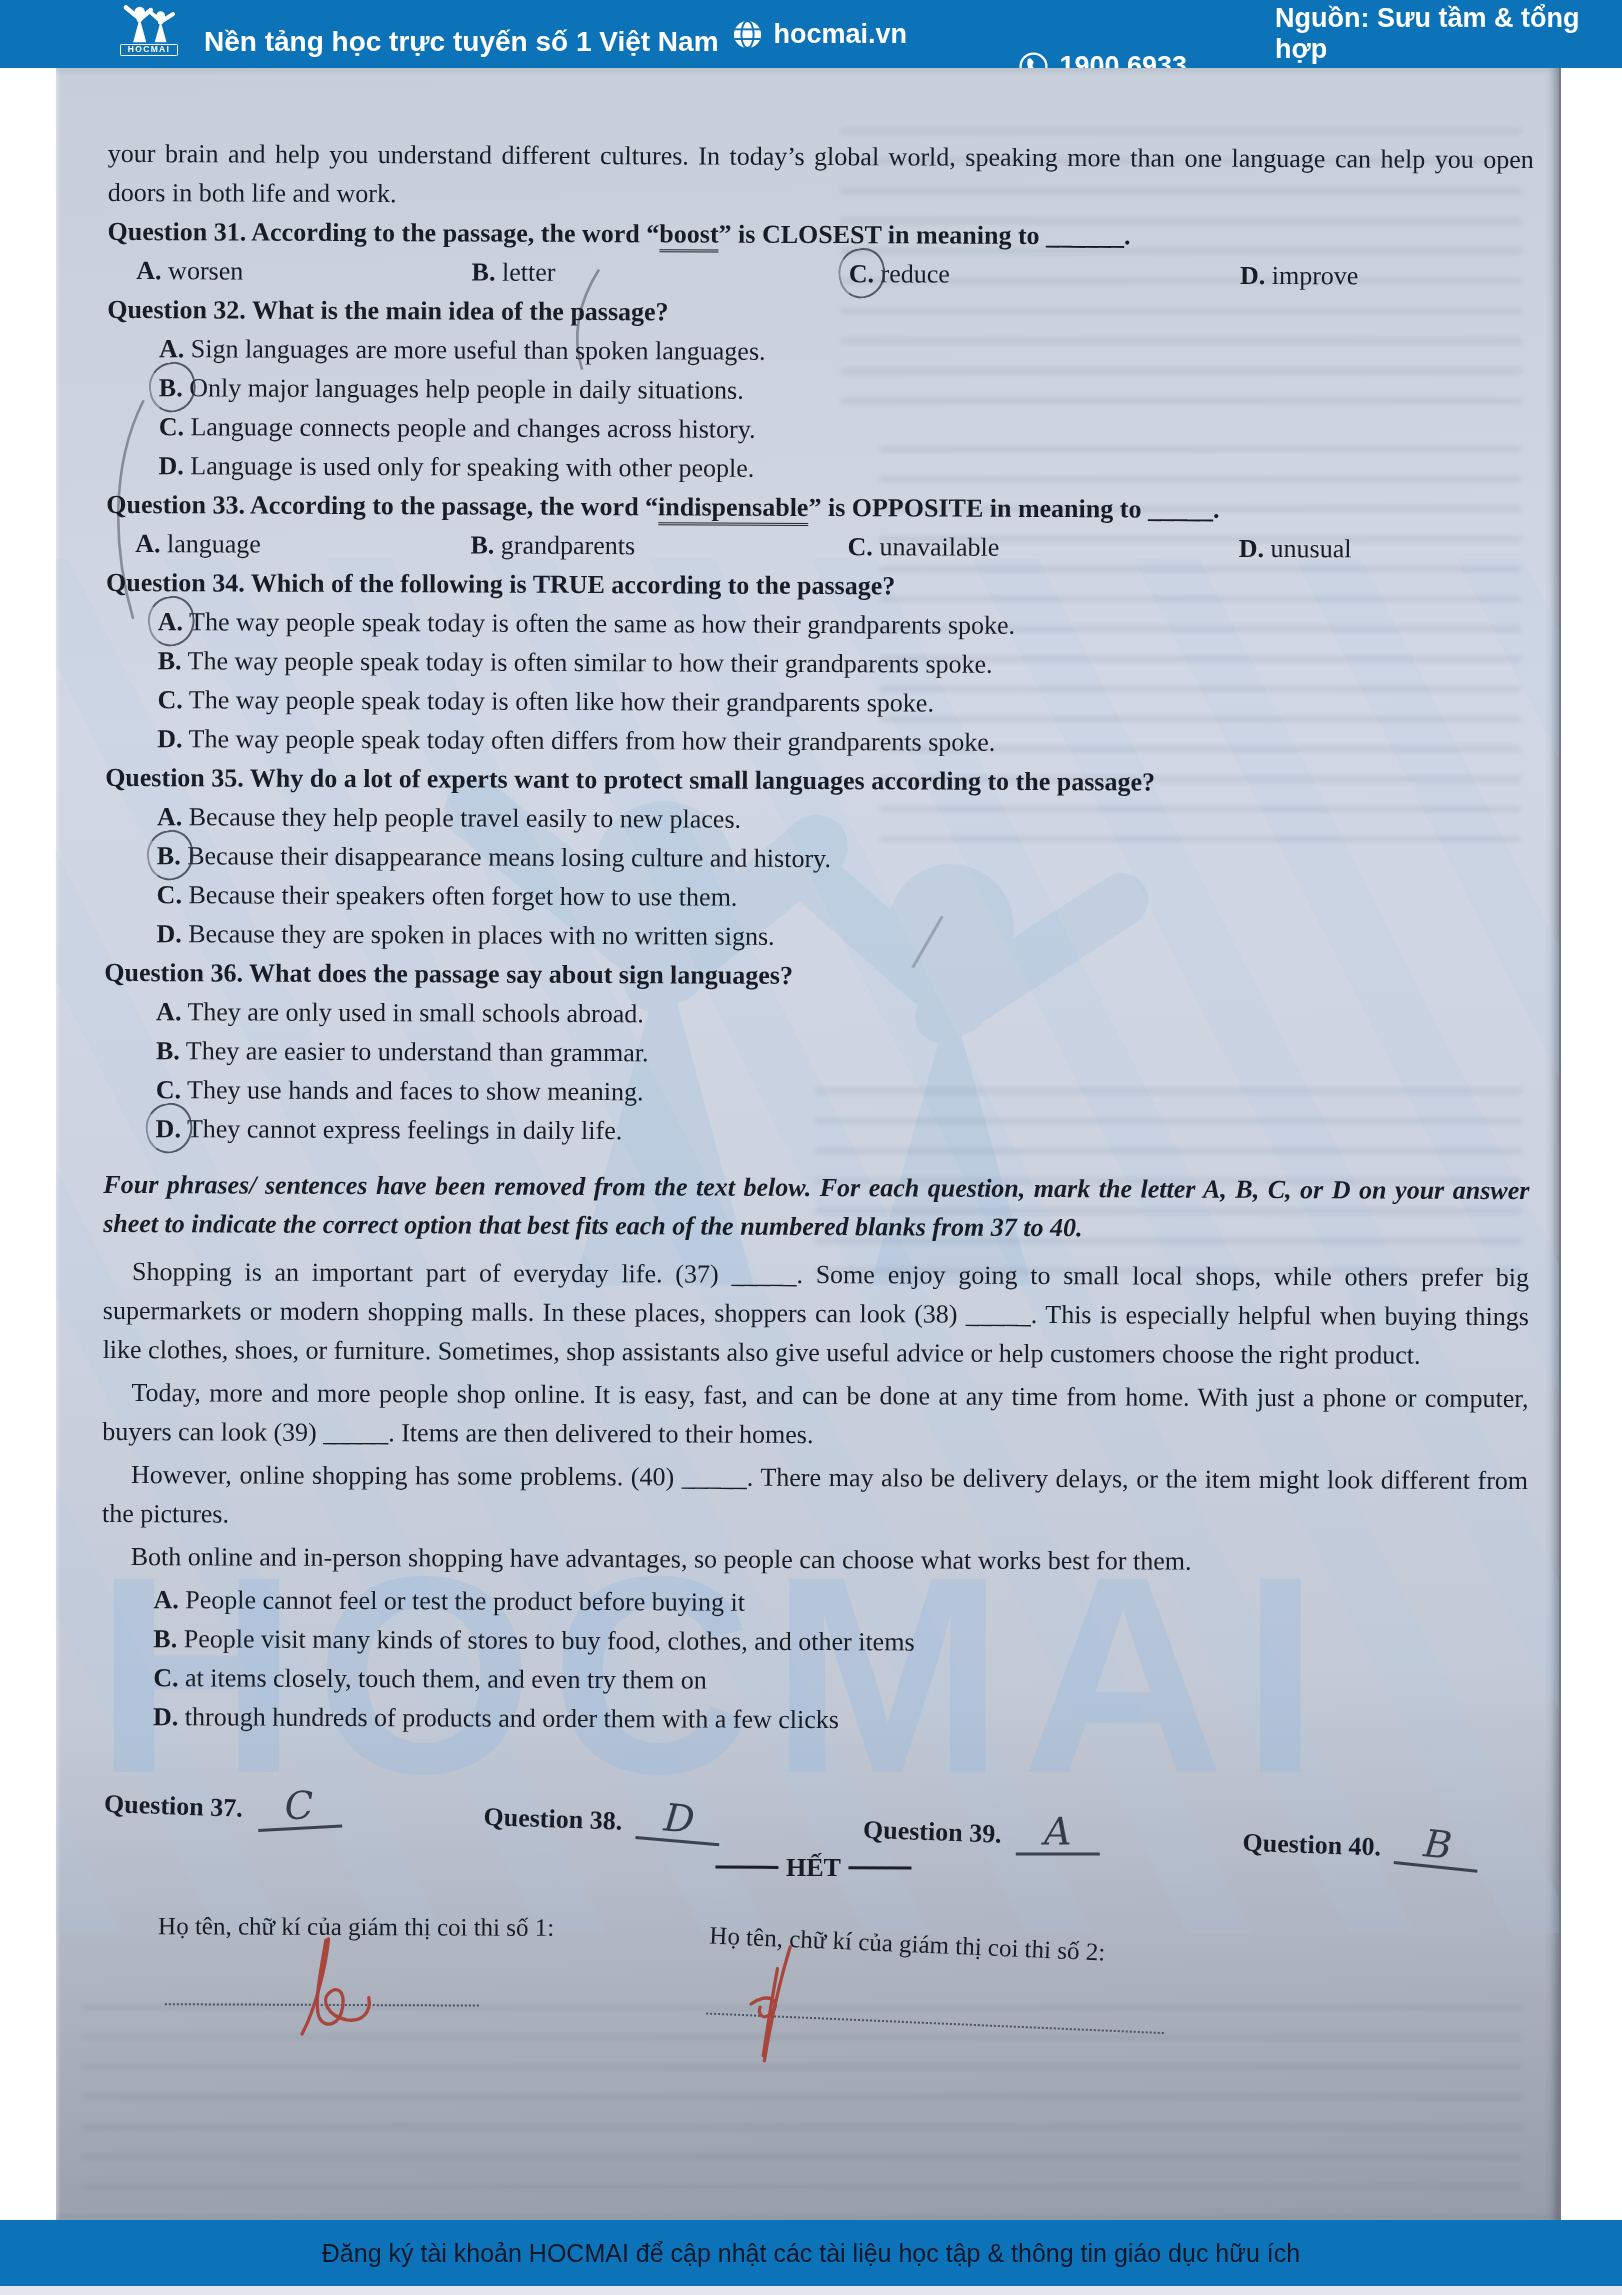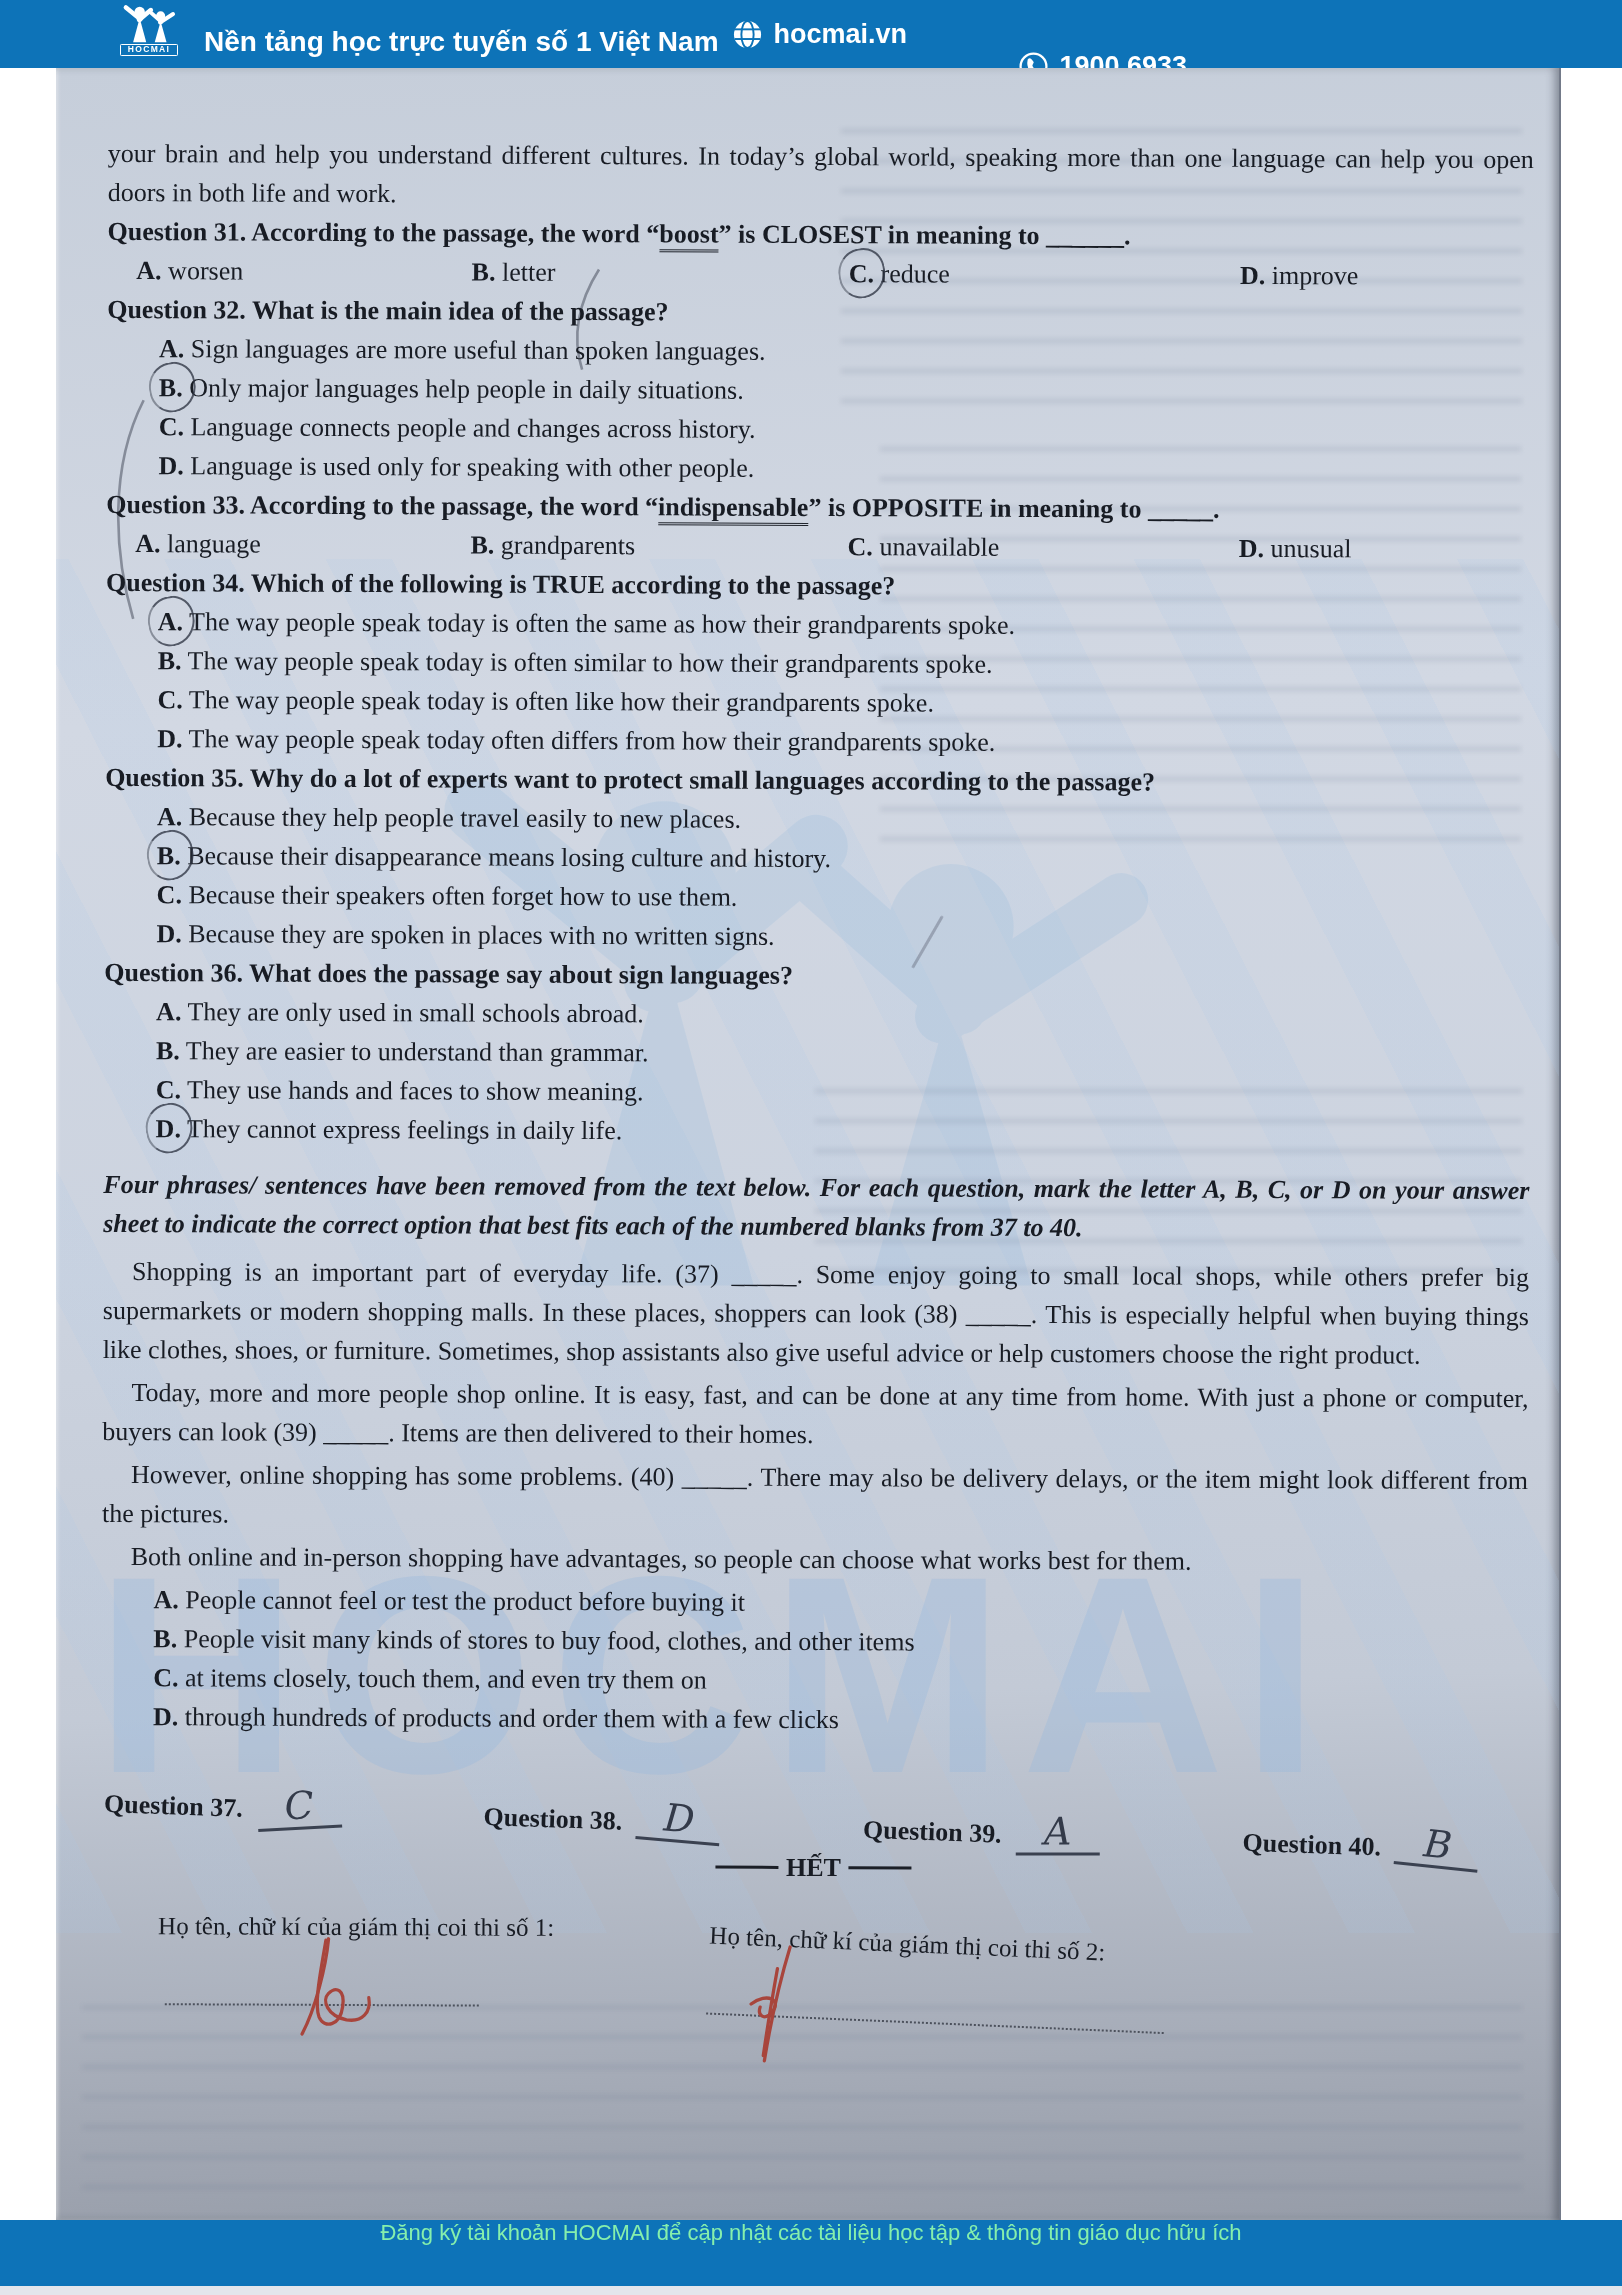--- a/index.html
+++ b/index.html
@@ -77,22 +77,22 @@
   .sigblock { font-size:25px; }
   .sig1 { margin-left:58px; width:419px; }
   .sig2 { margin-left:131px; width:523px; transform:rotate(2.2deg); margin-top:17px; }
   .sigline { position:relative; margin-top:58px; border-bottom:2.6px dotted #4c515c; height:0; }
   .sig1 .sigline { width:314px; margin-left:6.5px; }
   .sig2 .sigline { width:458px; }
   .sigsvg { position:absolute; top:-73px; }
 
   
   .footer { position:absolute; left:0; top:2220px; width:1622px; height:67px; background:#0d73b8;
-            display:flex; justify-content:center; color:#86efac;
-            font-family:"Liberation Sans", sans-serif; font-size:22px; }
+            display:flex; align-items:center; justify-content:center; color:#0f172a;
+            font-family:"Liberation Sans", sans-serif; font-size:25px; }
   .bottomstrip { position:absolute; left:0; top:2286px; width:1622px; height:9.2px; background:#e3e6ec; }
 </style>
 </head>
 <body>
 
 <div class="header">
   <div class="logo">
     <svg width="55" height="41" viewBox="0 0 84 62">
       <g fill="#fff" stroke="#fff" stroke-linecap="round">
         <line x1="6" y1="8" x2="28" y2="26" stroke-width="7"></line>
@@ -119,20 +119,21 @@
     </svg>
     <span>hocmai.vn</span>
   </div>
   <div class="nav nav-phone">
     <svg width="31" height="31" viewBox="0 0 48 48">
       <circle cx="24" cy="24" r="20" fill="none" stroke="#fff" stroke-width="3.5"></circle>
       <path d="M15 13 q3 -3 5.5 -.5 l3 3.5 q2 2 -.5 4.5 q-1.5 1.5 0 4 q2 3.5 5 5.5 q2.5 1.5 4 0 q2.5 -2.5 4.5 -.5 l3.5 3 q2.5 2.5 -.5 5.5 q-4 4 -10 1 q-7 -3.5 -12 -10 q-4.5 -6 -2.5 -16 z" fill="#fff"></path>
     </svg>
     <span>1900 6933</span>
   </div>
+  <div class="nav nav-src">Nguồn: Sưu tầm &amp; tổng hợp</div>
 </div>
 
 <div class="page">
   <div class="wm-rays"></div>
   <svg class="wm-logo" width="753" height="589" viewBox="0 0 84 62">
     <g fill="#7fb0da" stroke="#7fb0da" stroke-linecap="round">
       <line x1="6" y1="8" x2="28" y2="26" stroke-width="7"></line>
       <line x1="44" y1="12" x2="26" y2="27" stroke-width="7"></line>
       <circle cx="27" cy="15" r="8" stroke="none"></circle>
       <path d="M27 24 L17 61 L37 61 Z" stroke="none"></path>

